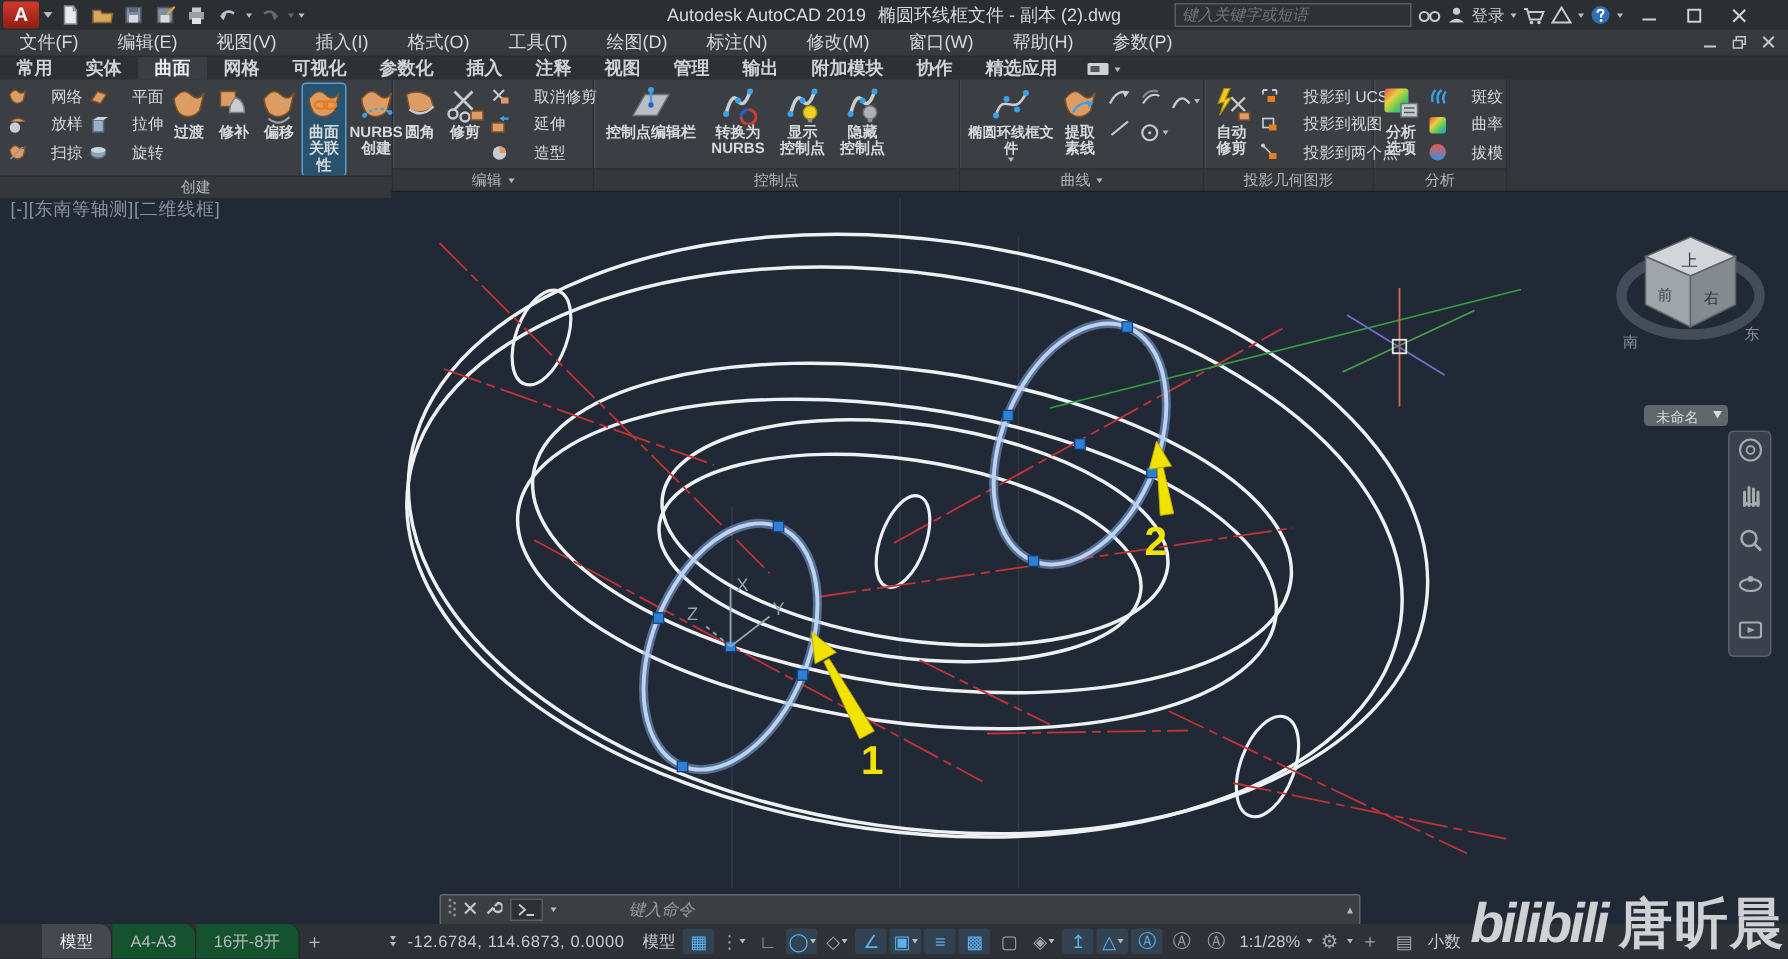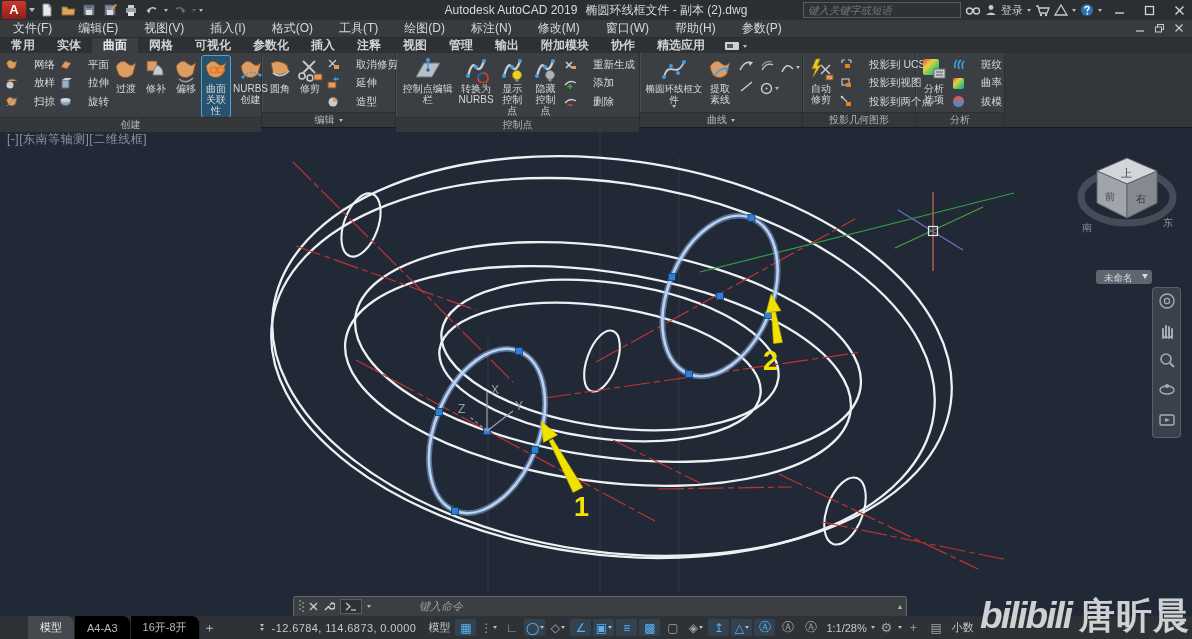--- a/index.html
+++ b/index.html
@@ -12,21 +12,21 @@
   .qat{display:flex;align-items:center;gap:3px;padding-left:2px;}
   .alogo{width:24px;height:18px;background:linear-gradient(#d3372b,#8e1f16);border-radius:2px;
          color:#fff;font-weight:bold;font-size:13px;line-height:18px;text-align:center;}
   .qic{width:18px;height:16px;display:flex;align-items:center;justify-content:center;}
   .caret{width:0;height:0;border-left:3px solid transparent;border-right:3px solid transparent;
          border-top:4px solid #b9bcbe;display:inline-block;}
   .caret.sm{border-left-width:2.5px;border-right-width:2.5px;border-top-width:3.5px;}
   .caret.up{border-top:none;border-bottom:4px solid #b9bcbe;}
   .wintitle{position:absolute;left:50%;transform:translateX(-50%);top:0;height:20px;
             display:flex;align-items:center;gap:8px;color:#d7d9db;white-space:nowrap;}
-  .tbright{margin-left:auto;display:flex;align-items:center;gap:4px;padding-right:0;}
+  .tbright{margin-left:auto;display:flex;align-items:center;gap:4px;padding-right:20px;}
   .searchbox{width:148px;height:14px;background:#2f3235;border:1px solid #5a5d60;
              font-size:10.5px;font-style:italic;color:#909498;padding:0 4px;outline:none;}
   .ticon{display:flex;align-items:center;justify-content:center;height:18px;}
   .winbtn{width:26px;height:18px;display:flex;align-items:center;justify-content:center;}
   
   .menubar{position:absolute;top:20px;left:0;right:0;height:17px;background:#383b3e;
            display:flex;align-items:center;font-size:12px;z-index:29;border-bottom:1px solid #2a2d30;}
   .menuitem{padding:0 13px;color:#d6d8da;line-height:17px;}
   .docctrl{margin-left:auto;display:flex;gap:10px;padding-right:8px;align-items:center;}
   
@@ -39,41 +39,41 @@
   .ribbon{position:absolute;top:53px;left:0;right:0;height:74px;background:#3b3f43;
           display:flex;z-index:27;border-bottom:1px solid #191b1d;}
   .panel{height:74px;display:flex;flex-direction:column;border-right:1px solid #2c2f32;box-shadow:1px 0 0 #494d51;}
   .pbody{flex:1;display:flex;align-items:flex-start;padding:3px 2px 0 3px;}
   .plabel{height:14px;font-size:10px;color:#b4b7ba;background:#35383b;border-top:1px solid #2d3033;
           display:flex;align-items:center;justify-content:center;gap:4px;}
   .scol{display:flex;flex-direction:column;justify-content:space-between;height:52px;padding:1px 2px;}
   .sb{display:flex;align-items:center;gap:16px;font-size:10.5px;color:#d6d8da;height:15px;white-space:nowrap;}
   .bb{display:flex;flex-direction:column;align-items:center;justify-content:flex-start;
       font-size:10px;line-height:11px;text-align:center;color:#d6d8da;padding:1px 1px;margin:0 1px;border-radius:2px;}
-  .bb span{white-space:pre-line;}
+  .bb span{white-space:pre-line;font-weight:bold;}
   .bb.active{background:#27536f;outline:1px solid #5c9fd4;}
   .filler{flex:1;background:#33363a;}
   
   .canvas{position:absolute;top:127px;left:0;width:1192px;height:489px;background:#222936;border-top:1px solid #000;}
   .vplabel{position:absolute;top:131px;left:7px;font-size:12px;color:#8d9399;z-index:5;letter-spacing:0.5px;}
   svg.draw{position:absolute;top:127px;left:0;z-index:2;}
   
   .navbar{position:absolute;left:1152px;top:287px;width:27px;height:149px;z-index:6;
           background:rgba(84,90,98,0.5);border:1px solid rgba(150,156,162,0.35);border-radius:4px;
           display:flex;flex-direction:column;align-items:center;justify-content:space-around;}
   
   .cmdbar{position:absolute;left:293px;top:596px;width:604px;height:19px;z-index:10;
           background:#3c3f42;border:1px solid #64676c;border-radius:2px;
           display:flex;align-items:center;font-size:11px;gap:5px;padding:0 4px;}
   .cmdprompt{flex:1;font-style:italic;color:#979b9f;margin-left:43px;}
   .cmdbox{width:20px;height:13px;background:#2e3134;border:1px solid #5a5d60;display:flex;align-items:center;justify-content:center;gap:1px;}
   
   .statusbar{position:absolute;top:616px;left:0;right:0;height:23px;background:#2e3236;
              display:flex;align-items:center;font-size:11px;z-index:20;}
-  .laytab{height:23px;display:flex;align-items:center;padding:0 12px;background:#000000;
+  .laytab{height:23px;display:flex;align-items:center;padding:0 12px;background:#14532d;
           color:#b6babe;border-right:1px solid #24272a;border-radius:0 8px 0 0;}
   .laytab.active{background:#45494e;color:#e8eaec;}
   .layplus{width:20px;height:23px;display:flex;align-items:center;justify-content:center;color:#b6babe;font-size:13px;}
   .coords{color:#c6cacd;letter-spacing:0.4px;padding:0 8px;white-space:nowrap;}
   .sic{min-width:19px;height:17px;display:flex;align-items:center;justify-content:center;
        font-size:12px;border-radius:2px;color:#a0a5aa;margin:0 1px;gap:1px;padding:0 1px;}
   .sic.on{color:#5cb2f0;background:rgba(70,140,200,0.18);}
   .sbtext{color:#c6cacd;padding:0 4px;white-space:nowrap;}
   
   .watermark{position:absolute;right:2px;bottom:-2px;z-index:99;display:flex;align-items:baseline;gap:8px;
@@ -451,45 +451,20 @@
         </div>
       <div class="bb" style="width:36px">
           <svg width="26" height="26">
             <use href="#g-cpband"></use>
             <circle cx="18" cy="18" r="4.5" fill="#aeb2b6" stroke="#70747a"></circle>
             <rect x="16.5" y="22" width="3" height="2.5" fill="#8a8e92"></rect>
           </svg>
           <span>隐藏
 控制点</span>
         </div>
-      <div class="scol">
-        <div class="sb">
-            <svg width="13" height="13">
-              <line x1="2" y1="10" x2="8" y2="4" stroke="#c8ccd0" stroke-width="1.6"></line>
-              <line x1="8" y1="10" x2="2" y2="4" stroke="#c8ccd0" stroke-width="1.6"></line>
-              <rect x="8" y="8" width="4" height="3" fill="#dd9c63"></rect>
-            </svg>
-            <span>重新生成</span>
-          </div>
-        <div class="sb">
-            <svg width="13" height="13">
-              <path d="M1,8 Q6,2 12,6" fill="none" stroke="#c8ccd0" stroke-width="1.4"></path>
-              <line x1="6" y1="7" x2="6" y2="12" stroke="#30b040" stroke-width="1.6"></line>
-              <line x1="3.5" y1="9.5" x2="8.5" y2="9.5" stroke="#30b040" stroke-width="1.6"></line>
-            </svg>
-            <span>添加</span>
-          </div>
-        <div class="sb">
-            <svg width="13" height="13">
-              <path d="M1,8 Q6,2 12,6" fill="none" stroke="#c8ccd0" stroke-width="1.4"></path>
-              <line x1="3.5" y1="10" x2="8.5" y2="10" stroke="#d04028" stroke-width="1.8"></line>
-            </svg>
-            <span>删除</span>
-          </div>
-      </div>
     </div>
     <div class="plabel">
         <span>控制点</span>
       </div>
   </div>
 
   <div class="panel" style="width:162px">
     <div class="pbody">
       <div class="bb" style="width:70px">
           <svg width="26" height="26">

